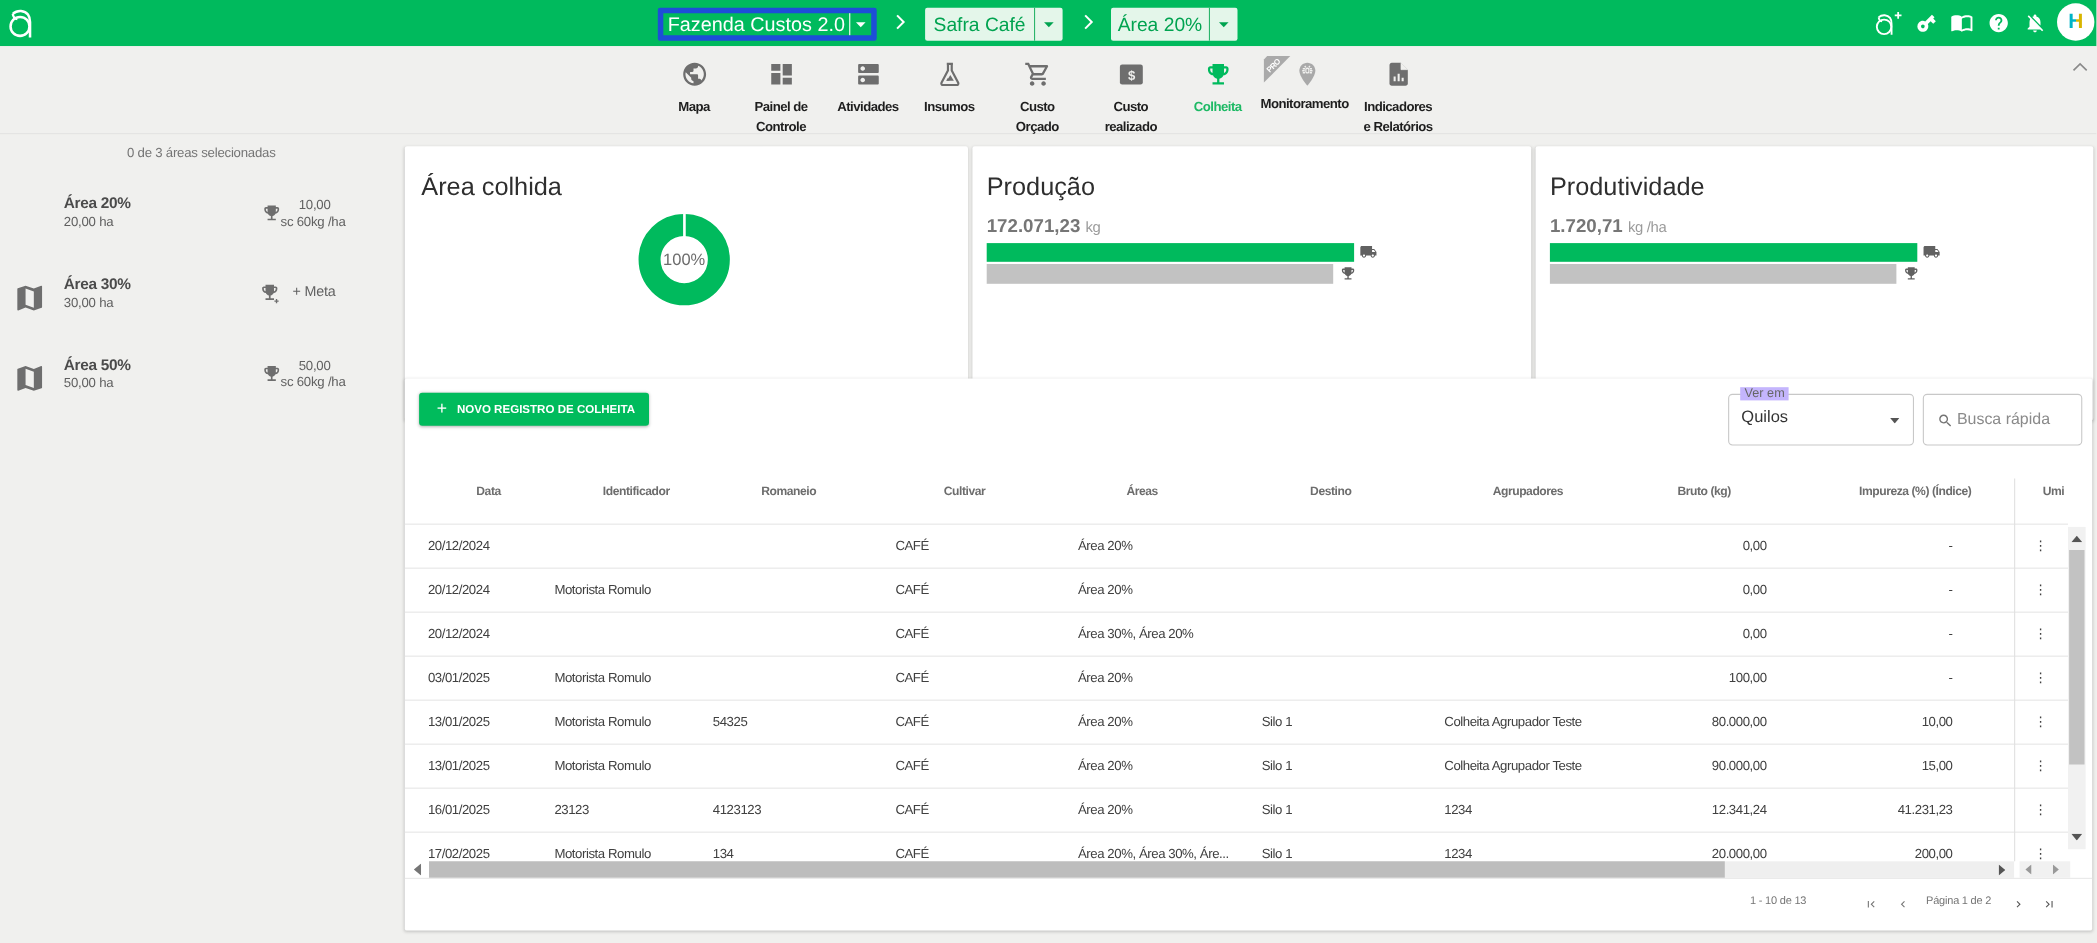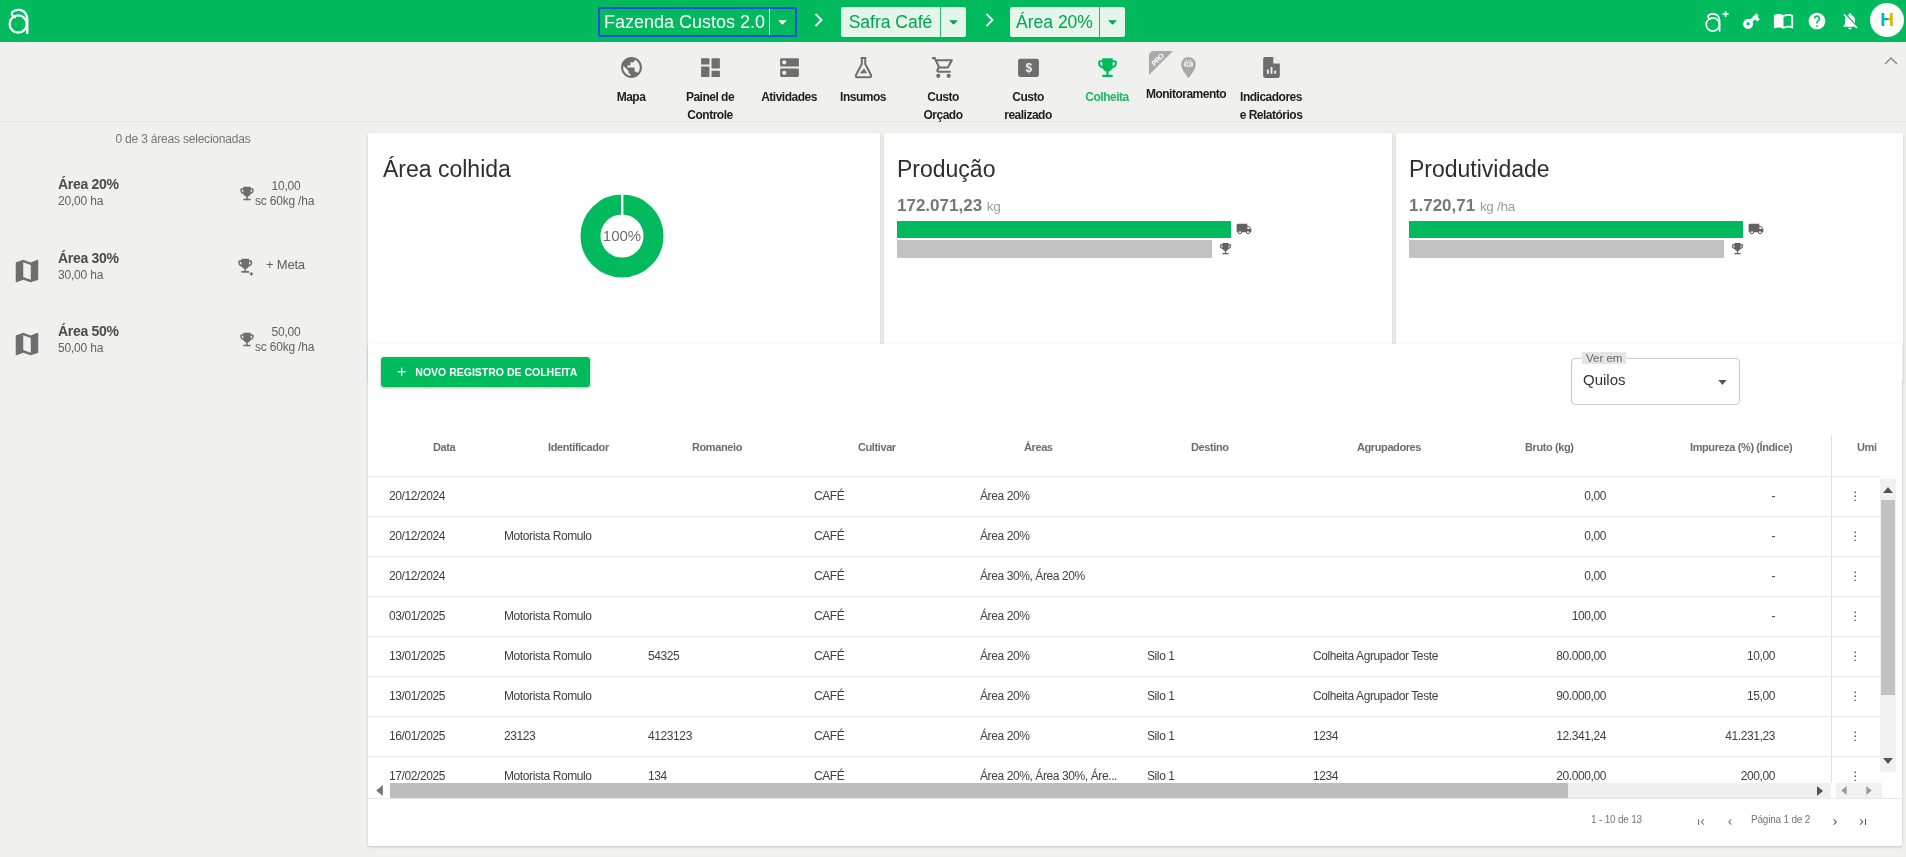--- a/index.html
+++ b/index.html
@@ -2,21 +2,21 @@
 <html><head>
 <meta charset="utf-8">
 <style>
 * { margin:0; padding:0; box-sizing:border-box; }
 html,body { width:1906px; height:857px; overflow:hidden; }
 body { font-family:"Liberation Sans", sans-serif; background:#f0f0ee; position:relative; color:#3d3d3d; }
 .abs { position:absolute; }
 
 
 #hdr { position:absolute; left:0; top:0; width:1906px; height:42px; background:#00ba5d; }
-.bc-box { position:absolute; top:7px; height:30px; border:2px solid #1d4ed8; border-radius:2px; display:flex; align-items:center; white-space:nowrap; }
+.bc-box { position:absolute; top:7px; height:30px; border:5px solid #1d4ed8; border-radius:2px; display:flex; align-items:center; white-space:nowrap; }
 .bc-box .lbl { flex:1; text-align:center; font-size:18px; padding:0 4px; }
 .bc-box .arr { width:26px; height:100%; border-left:1px solid currentColor; display:flex; align-items:center; justify-content:center; }
 .chip { background:#e4f6ea; border:none; color:#00a350; }
 .hicon { position:absolute; top:9px; }
 
 
 #nav { position:absolute; left:0; top:42px; width:1906px; height:80px; background:#f0f0ee; border-bottom:1px solid #e3e3e1; }
 .nav-item { position:absolute; top:13px; text-align:center; color:#1e1e1e; font-size:12px; letter-spacing:-0.5px; font-weight:bold; line-height:17.5px; white-space:nowrap; }
 .nav-item svg { display:block; margin:0 auto 9px; }
 
@@ -34,21 +34,21 @@
 .big-num span { font-size:13.5px; font-weight:normal; color:#9b9b9b; letter-spacing:-0.3px; }
 .bar { position:absolute; left:13px; height:17px; }
 .bar-green { background:#00ba5d; top:88px; }
 .bar-gray { background:#c2c2c2; top:107px; height:18px; }
 
 
 #tcard { position:absolute; left:368px; top:344px; width:1534px; height:502px; background:#fff; border-radius:2px; box-shadow:0 1px 3px rgba(0,0,0,0.18); }
 #btn-novo { position:absolute; left:13px; top:13px; width:209px; height:30px; background:#00bb5c; border-radius:3px; box-shadow:0 1px 3px rgba(0,0,0,0.3); color:#fff; font-size:10.5px; font-weight:bold; display:flex; align-items:center; letter-spacing:0px; white-space:nowrap; }
 #btn-novo .plus { font-size:16px; font-weight:normal; margin:0 9px 0 16px; }
 .fld { position:absolute; top:14px; height:47px; border:1px solid #c8c8c8; border-radius:4px; background:#fff; }
-.fld-label { position:absolute; top:-7px; left:10px; background:#e5e5e5; padding:0 4px; font-size:11.5px; color:#666; }
+.fld-label { position:absolute; top:-7px; left:10px; background:#c4b5fd; padding:0 4px; font-size:11.5px; color:#666; }
 .thead div { position:absolute; font-size:11px; letter-spacing:-0.4px; font-weight:bold; color:#6d6d6d; white-space:nowrap; top:97px;margin-left:44px; }
 .trow { position:absolute; left:0; width:1512px; height:40px; border-top:1px solid #e6e6e6; }
 .trow div { position:absolute; top:0; line-height:39px; font-size:12px; letter-spacing:-0.4px; color:#404040; white-space:nowrap; }
 .menu3 { position:absolute; left:1480px; width:14px; color:#666; font-size:15px; text-align:center; }
 .pgtxt { position:absolute; top:471px; font-size:10px; letter-spacing:-0.2px; color:#757575; }
 </style>
 </head>
 <body>
 
 <div id="hdr">
@@ -269,20 +269,26 @@
 <div id="tcard">
   <div id="btn-novo"><span class="plus">+</span>NOVO REGISTRO DE COLHEITA</div>
 
   <div class="fld" style="left:1203px;width:169px">
     <div class="fld-label">Ver em</div>
     <div style="position:absolute;left:11px;top:12px;font-size:15px;color:#333">Quilos</div>
     <svg width="9" height="5" viewBox="0 0 10 6" style="position:absolute;right:12px;top:21px">
         <path d="M0 0 L5 6 L10 0z" fill="#555"></path>
       </svg>
   </div>
+  <div class="fld" style="left:1380px;width:145px">
+    <svg width="15" height="15" viewBox="0 0 24 24" style="position:absolute;left:12px;top:16px">
+        <path fill="#757575" d="M15.5 14h-.79l-.28-.27C15.41 12.59 16 11.11 16 9.5 16 5.91 13.09 3 9.5 3S3 5.91 3 9.5 5.91 16 9.5 16c1.61 0 3.09-.59 4.23-1.57l.27.28v.79l5 4.99L20.49 19l-4.99-5zm-6 0C7.01 14 5 11.99 5 9.5S7.01 5 9.5 5 14 7.01 14 9.5 11.99 14 9.5 14z"></path>
+      </svg>
+    <div style="position:absolute;left:30px;top:14px;font-size:14.5px;color:#8a8a8a">Busca rápida</div>
+  </div>
 
   <div class="thead">
     <div style="left:21px">Data</div>
     <div style="left:136px">Identificador</div>
     <div style="left:280px">Romaneio</div>
     <div style="left:446px">Cultivar</div>
     <div style="left:612px">Áreas</div>
     <div style="left:779px">Destino</div>
     <div style="left:945px">Agrupadores</div>
     <div style="left:1113px">Bruto (kg)</div>

